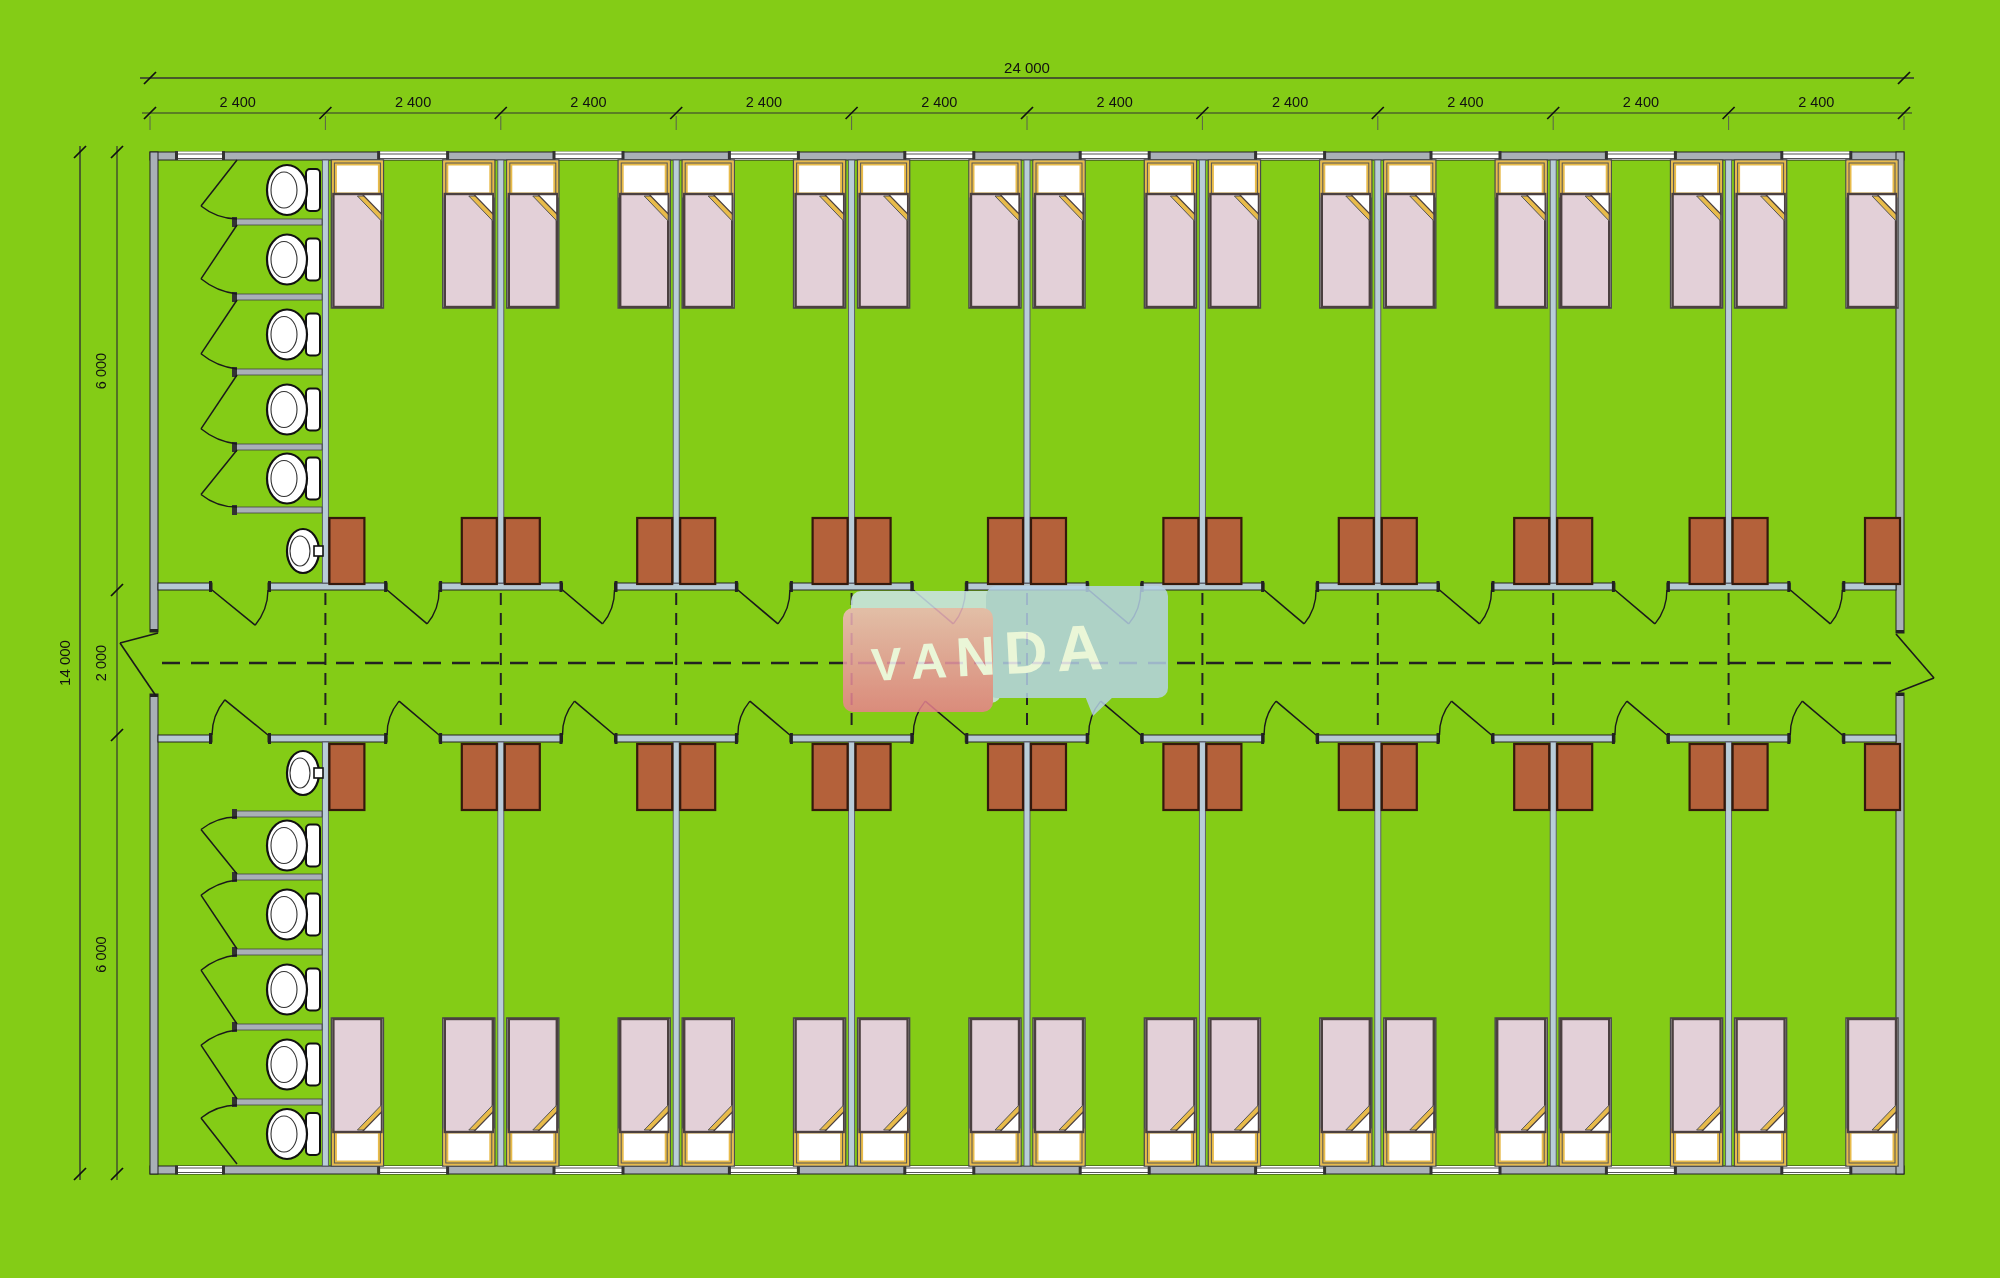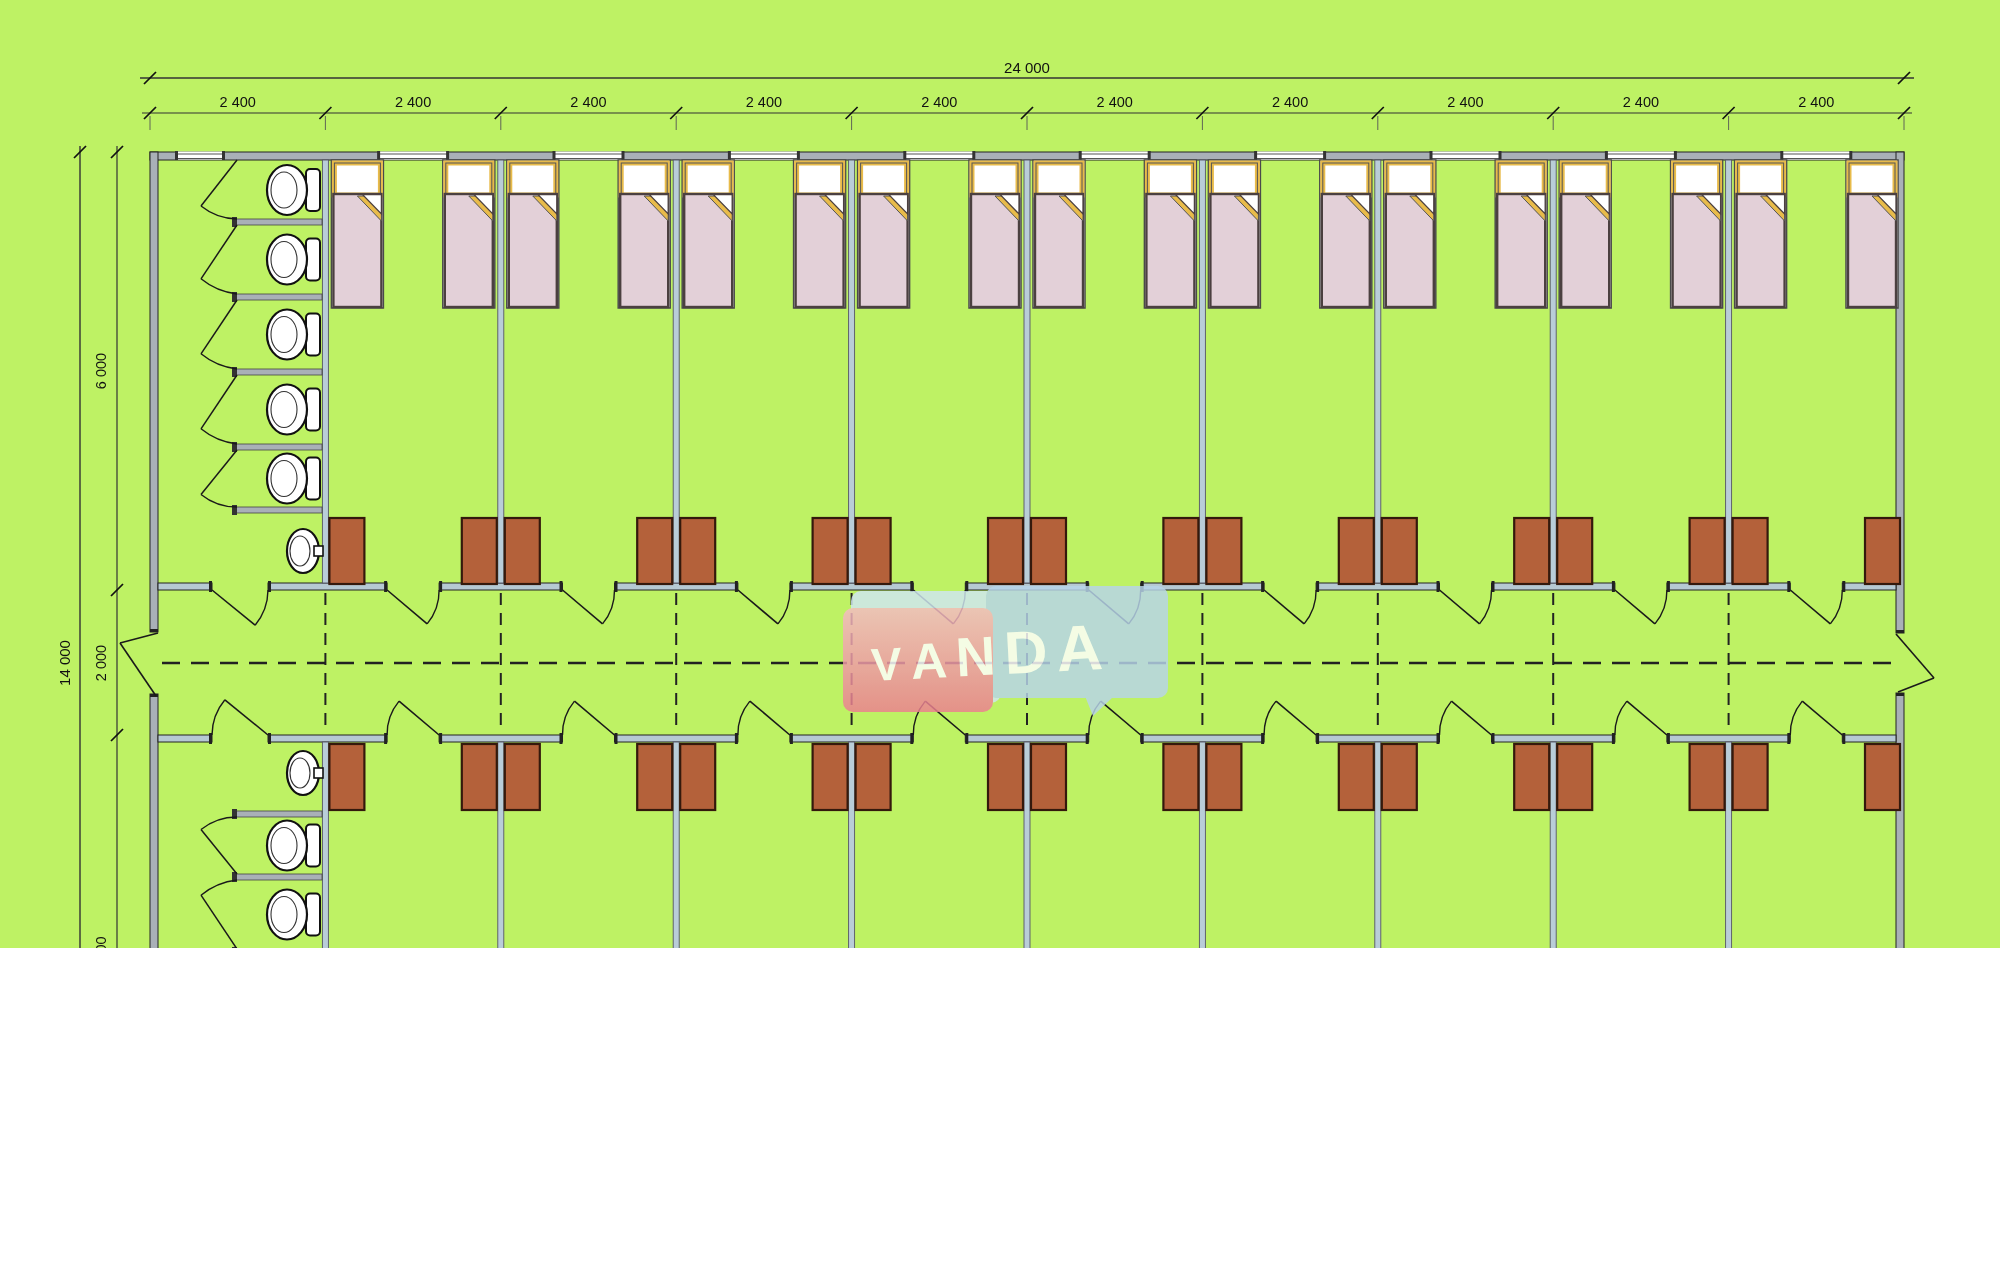--- a/index.html
+++ b/index.html
@@ -1,16 +1,16 @@
 <!DOCTYPE html>
 <html><head>
 <meta charset="utf-8">
 <style>
   html,body{margin:0;padding:0;background:#ffffff;}
-  .stage{position:relative;width:2000px;height:948px;background:#bef264;overflow:hidden;
+  .stage{position:relative;width:2000px;height:1278px;background:#84cc16;overflow:hidden;
          font-family:"Liberation Sans",sans-serif;}
   svg text{font-family:"Liberation Sans","DejaVu Sans",sans-serif;}
 </style>
 </head>
 <body>
 
 <div class="stage">
   <svg id="plan" width="2000" height="1285" viewBox="0 0 2000 1285">
       <line x1="140" y1="78" x2="1914" y2="78" stroke="#333" stroke-width="1.4"></line>
       <line x1="144" y1="84" x2="156" y2="72" stroke="#111" stroke-width="1.7"></line>

